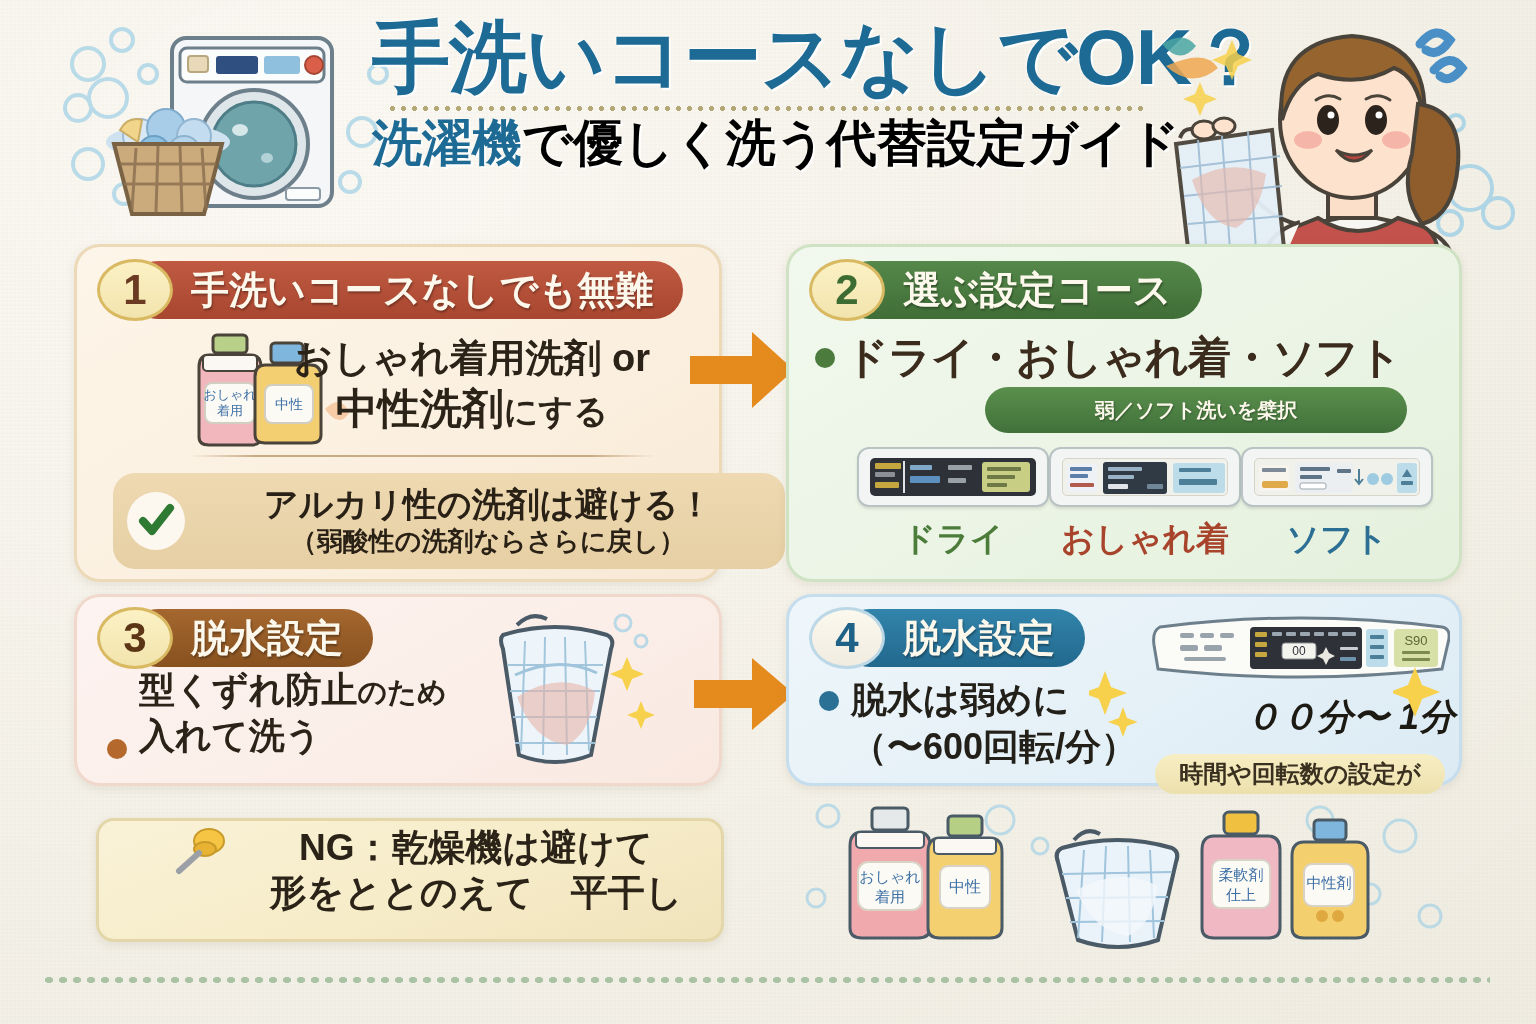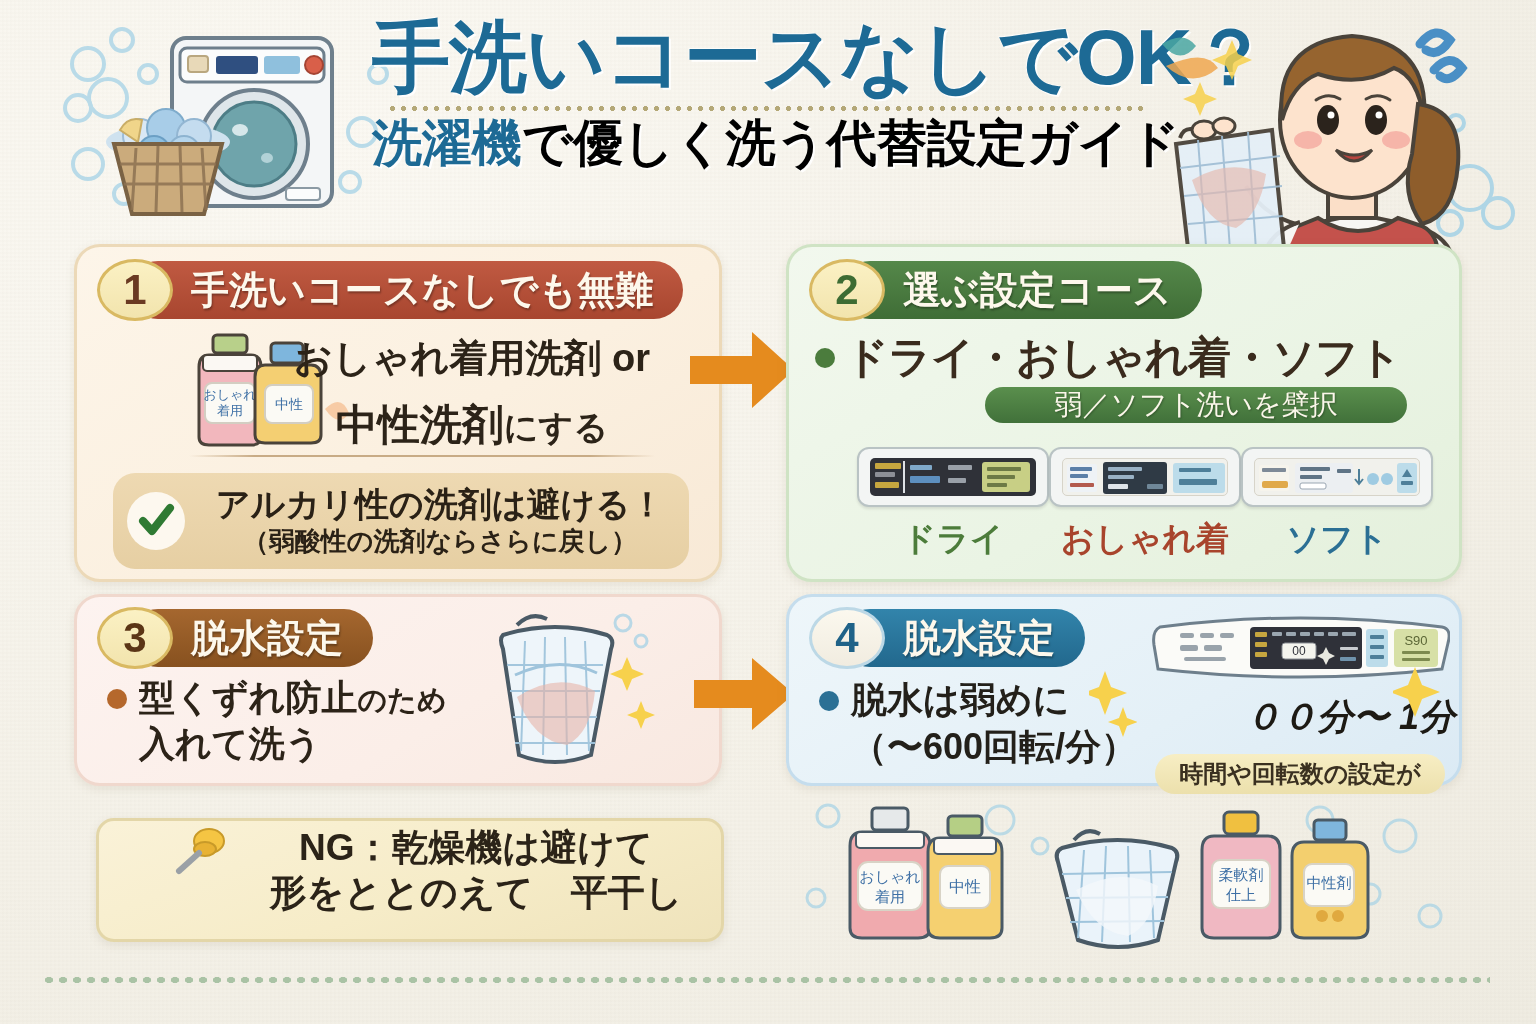--- a/index.html
+++ b/index.html
@@ -99,28 +99,28 @@
   }
   .badge-1 { left: 20px; top: 12px; color: #6a3a22; }
   .badge-2 { left: 20px; top: 12px; color: #3d6c33; }
   .badge-3 { left: 20px; top: 10px; color: #5b3516; }
   .badge-4 { left: 20px; top: 10px; color: #1f6288; border-color: #bcd8e6;
              background: linear-gradient(180deg,#fbf8ee,#f1ece0); }
 
   
   .c1-text { position: absolute; left: 170px; top: 88px; width: 450px; text-align: center; }
   .c1-line1 { font-size: 38px; font-weight: 700; color: #2c2318; line-height: 1.25; white-space: nowrap; }
-  .c1-line2 { font-size: 42px; font-weight: 900; color: #2c2318; line-height: 1.25; margin-top: 16px; white-space: nowrap; }
+  .c1-line2 { font-size: 42px; font-weight: 900; color: #2c2318; line-height: 1.25; margin-top: 0; white-space: nowrap; }
   .c1-line2 .sm { font-size: 34px; font-weight: 700; }
 
   .c1-divider { position: absolute; left: 112px; top: 208px; width: 466px; height: 2px;
                 background: linear-gradient(90deg, rgba(190,160,120,0), #c8ab85 14%, #c8ab85 86%, rgba(190,160,120,0)); }
 
   .c1-note {
-    position: absolute; left: 36px; top: 226px; width: 576px; height: 96px;
+    position: absolute; left: 36px; top: 226px; width: 672px; height: 96px;
     background: linear-gradient(180deg,#eed9b2,#e6cfa3);
     border-radius: 22px; display: flex; align-items: center; padding-left: 14px;
   }
   .check-circle {
     width: 58px; height: 58px; border-radius: 50%; background: #fdf8ef;
     display: flex; align-items: center; justify-content: center; flex: 0 0 auto; margin-right: 6px;
   }
   .note-texts { text-align: center; flex: 1; }
   .note-t1 { font-size: 34px; font-weight: 900; color: #2a2116; line-height: 1.15; white-space: nowrap; }
   .note-t2 { font-size: 26px; font-weight: 700; color: #2a2116; line-height: 1.2; margin-top: 2px; white-space: nowrap; }
@@ -128,44 +128,44 @@
   
   .bottles-1 { position: absolute; left: 108px; top: 84px; width: 170px; height: 120px; }
 
   
   .c2-bullet { position: absolute; left: 26px; top: 82px; width: 640px; display: flex; align-items: center; }
   .dot { width: 20px; height: 20px; border-radius: 50%; flex: 0 0 auto; }
   .dot-green { background: #4b7c3d; margin-right: 10px; }
   .c2-main { font-size: 43px; font-weight: 900; color: #3a2b1d; white-space: nowrap; letter-spacing: -1px; }
 
   .c2-tag {
-    position: absolute; left: 196px; top: 140px; width: 422px; height: 36px;
+    position: absolute; left: 196px; top: 140px; width: 422px; height: 46px;
     background: linear-gradient(180deg,#5a8f4d,#41713a); border-radius: 23px;
     display: flex; align-items: center; justify-content: center;
-    color: #fbf7ea; font-size: 28px; font-weight: 400; text-shadow: 1px 1px 2px rgba(0,0,0,.28);
+    color: #fbf7ea; font-size: 20px; font-weight: 700; text-shadow: 1px 1px 2px rgba(0,0,0,.28);
     white-space: nowrap;
   }
 
   .panels { position: absolute; left: 38px; top: 200px; width: 606px; display: flex; justify-content: flex-end; }
   .panel-col { width: 192px; text-align: center; }
   .panel-box {
     width: 192px; height: 60px; border-radius: 12px; background: #f3f5f4;
     border: 2px solid #b9c3c4; box-shadow: 0 2px 3px rgba(0,0,0,0.10);
     display: flex; align-items: center; justify-content: center;
   }
   .panel-screen { width: 166px; height: 38px; border-radius: 5px; position: relative; overflow: hidden; }
   .ps-dark  { background: #2f3138; }
   .ps-white { background: #f1f1ec; border: 1px solid #d7d4c9; }
   .panel-label { margin-top: 10px; font-size: 33px; font-weight: 900; white-space: nowrap; }
   .lab-green { color: #4c7c3a; }
   .lab-red   { color: #a8442c; }
   .lab-blue  { color: #2b6f94; }
 
   
-  .c3-bullet { position: absolute; left: 30px; top: 78px; display: flex; align-items: flex-start; }
+  .c3-bullet { position: absolute; left: 30px; top: 70px; display: flex; align-items: flex-end; }
   .dot-brown { background: #b5682c; margin-right: 12px; margin-top: 14px; }
   .c3-text { font-size: 36px; font-weight: 900; color: #2c2318; line-height: 1.28; }
   .c3-text .sm { font-size: 29px; font-weight: 700; }
   .net-3 { position: absolute; left: 378px; top: 8px; width: 200px; height: 170px; }
 
   
   .c4-bullet { position: absolute; left: 30px; top: 80px; display: flex; align-items: flex-start; }
   .dot-blue { background: #2b7095; margin-right: 12px; margin-top: 14px; }
   .c4-text { font-size: 36px; font-weight: 900; color: #23201a; line-height: 1.3; white-space: nowrap; }
 

